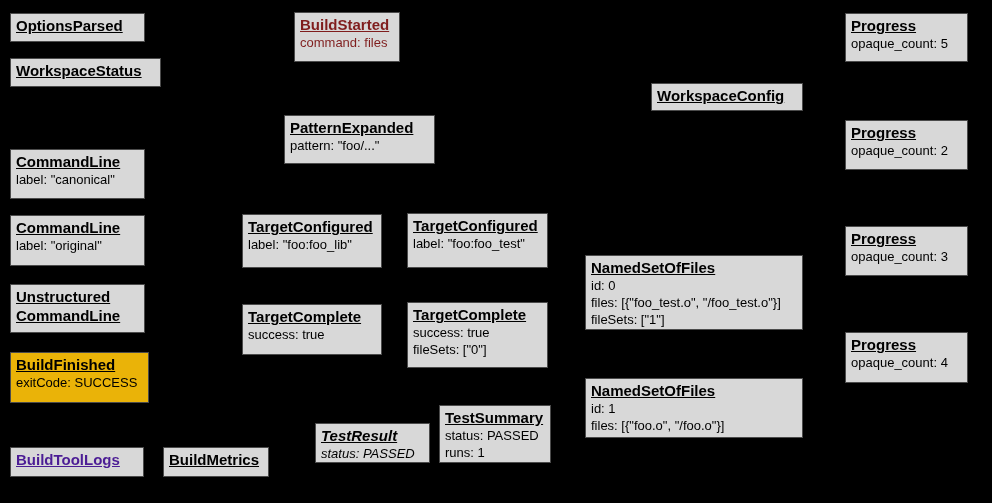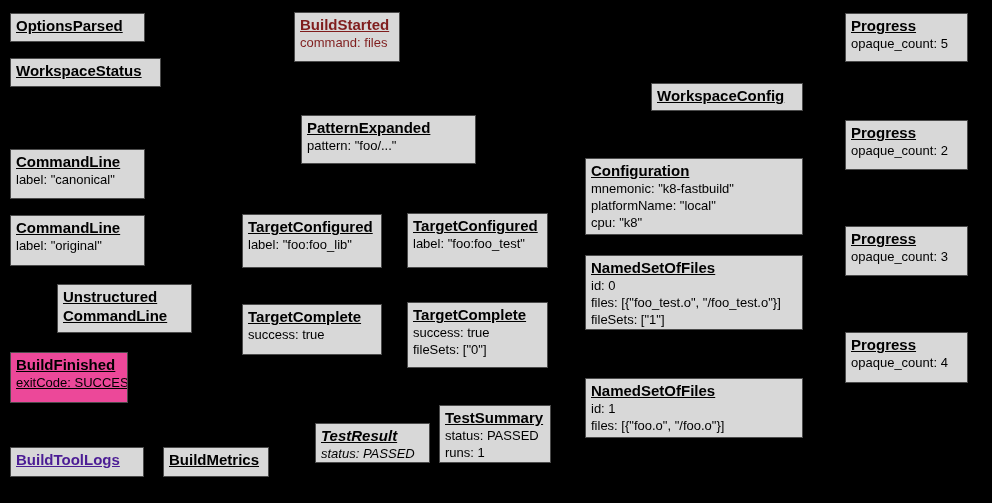--- a/index.html
+++ b/index.html
@@ -48,39 +48,39 @@
       <div class="title-line">WorkspaceStatus</div>
     </div>
     <div class="node" style="left: 10px; top: 149px; width: 135px; height: 50px; background: rgb(216, 216, 216); border-color: rgb(75, 75, 75); color: rgb(0, 0, 0);">
       <div class="title-line">CommandLine</div>
       <div class="node-line">label: "canonical"</div>
     </div>
     <div class="node" style="left: 10px; top: 215px; width: 135px; height: 51px; background: rgb(216, 216, 216); border-color: rgb(75, 75, 75); color: rgb(0, 0, 0);">
       <div class="title-line">CommandLine</div>
       <div class="node-line">label: "original"</div>
     </div>
-    <div class="node" style="left: 10px; top: 284px; width: 135px; height: 49px; background: rgb(216, 216, 216); border-color: rgb(75, 75, 75); color: rgb(0, 0, 0); margin-left: 47px;">
+    <div class="node" style="left: 10px; top: 284px; width: 135px; height: 49px; background: rgb(216, 216, 216); border-color: rgb(75, 75, 75); color: rgb(0, 0, 0);">
       <div class="title-line">Unstructured</div>
       <div class="title-line">CommandLine</div>
     </div>
-    <div class="node" style="left: 10px; top: 352px; width: 118px; height: 51px; background: #ec4899; border-color: rgb(75, 75, 75); color: rgb(0, 0, 0); text-decoration: underline;">
+    <div class="node" style="left: 10px; top: 352px; width: 139px; height: 51px; background: #eab308; border-color: rgb(75, 75, 75); color: rgb(0, 0, 0);">
       <div class="title-line">BuildFinished</div>
       <div class="node-line">exitCode: SUCCESS</div>
     </div>
     <div class="node" style="left: 10px; top: 447px; width: 134px; height: 30px; background: rgb(216, 216, 216); border-color: rgb(75, 75, 75); color: #4c1d95;">
       <div class="title-line">BuildToolLogs</div>
     </div>
     <div class="node" style="left: 163px; top: 447px; width: 106px; height: 30px; background: rgb(216, 216, 216); border-color: rgb(75, 75, 75); color: rgb(0, 0, 0);">
       <div class="title-line">BuildMetrics</div>
     </div>
     <div class="node" style="left: 294px; top: 12px; width: 106px; height: 50px; background: rgb(216, 216, 216); border-color: rgb(75, 75, 75); color: #7f1d1d;">
       <div class="title-line">BuildStarted</div>
       <div class="node-line">command: files</div>
     </div>
-    <div class="node" style="left: 301px; top: 115px; width: 175px; height: 49px; background: rgb(216, 216, 216); border-color: rgb(75, 75, 75); color: rgb(0, 0, 0);">
+    <div class="node" style="left: 284px; top: 115px; width: 151px; height: 49px; background: rgb(216, 216, 216); border-color: rgb(75, 75, 75); color: rgb(0, 0, 0);">
       <div class="title-line">PatternExpanded</div>
       <div class="node-line">pattern: "foo/..."</div>
     </div>
     <div class="node" style="left: 242px; top: 214px; width: 140px; height: 54px; background: rgb(216, 216, 216); border-color: rgb(75, 75, 75); color: rgb(0, 0, 0);">
       <div class="title-line">TargetConfigured</div>
       <div class="node-line">label: "foo:foo_lib"</div>
     </div>
     <div class="node" style="left: 407px; top: 213px; width: 141px; height: 55px; background: rgb(216, 216, 216); border-color: rgb(75, 75, 75); color: rgb(0, 0, 0);">
       <div class="title-line">TargetConfigured</div>
       <div class="node-line">label: "foo:foo_test"</div>
@@ -99,26 +99,20 @@
       <div class="node-line">status: PASSED</div>
     </div>
     <div class="node" style="left: 439px; top: 405px; width: 112px; height: 58px; background: rgb(216, 216, 216); border-color: rgb(75, 75, 75); color: rgb(0, 0, 0);">
       <div class="title-line">TestSummary</div>
       <div class="node-line">status: PASSED</div>
       <div class="node-line">runs: 1</div>
     </div>
     <div class="node" style="left: 651px; top: 75px; width: 152px; height: 28px; background: rgb(216, 216, 216); border-color: rgb(75, 75, 75); color: rgb(0, 0, 0); margin-top: 8px;">
       <div class="title-line">WorkspaceConfig</div>
     </div>
-    <div class="node" style="left: 585px; top: 158px; width: 218px; height: 77px; background: rgb(216, 216, 216); border-color: rgb(75, 75, 75); color: rgb(0, 0, 0);">
-      <div class="title-line">Configuration</div>
-      <div class="node-line">mnemonic: "k8-fastbuild"</div>
-      <div class="node-line">platformName: "local"</div>
-      <div class="node-line">cpu: "k8"</div>
-    </div>
     <div class="node" style="left: 585px; top: 255px; width: 218px; height: 75px; background: rgb(216, 216, 216); border-color: rgb(75, 75, 75); color: rgb(0, 0, 0);">
       <div class="title-line">NamedSetOfFiles</div>
       <div class="node-line">id: 0</div>
       <div class="node-line">files: [{"foo_test.o", "/foo_test.o"}]</div>
       <div class="node-line">fileSets: ["1"]</div>
     </div>
     <div class="node" style="left: 585px; top: 378px; width: 218px; height: 60px; background: rgb(216, 216, 216); border-color: rgb(75, 75, 75); color: rgb(0, 0, 0);">
       <div class="title-line">NamedSetOfFiles</div>
       <div class="node-line">id: 1</div>
       <div class="node-line">files: [{"foo.o", "/foo.o"}]</div>

